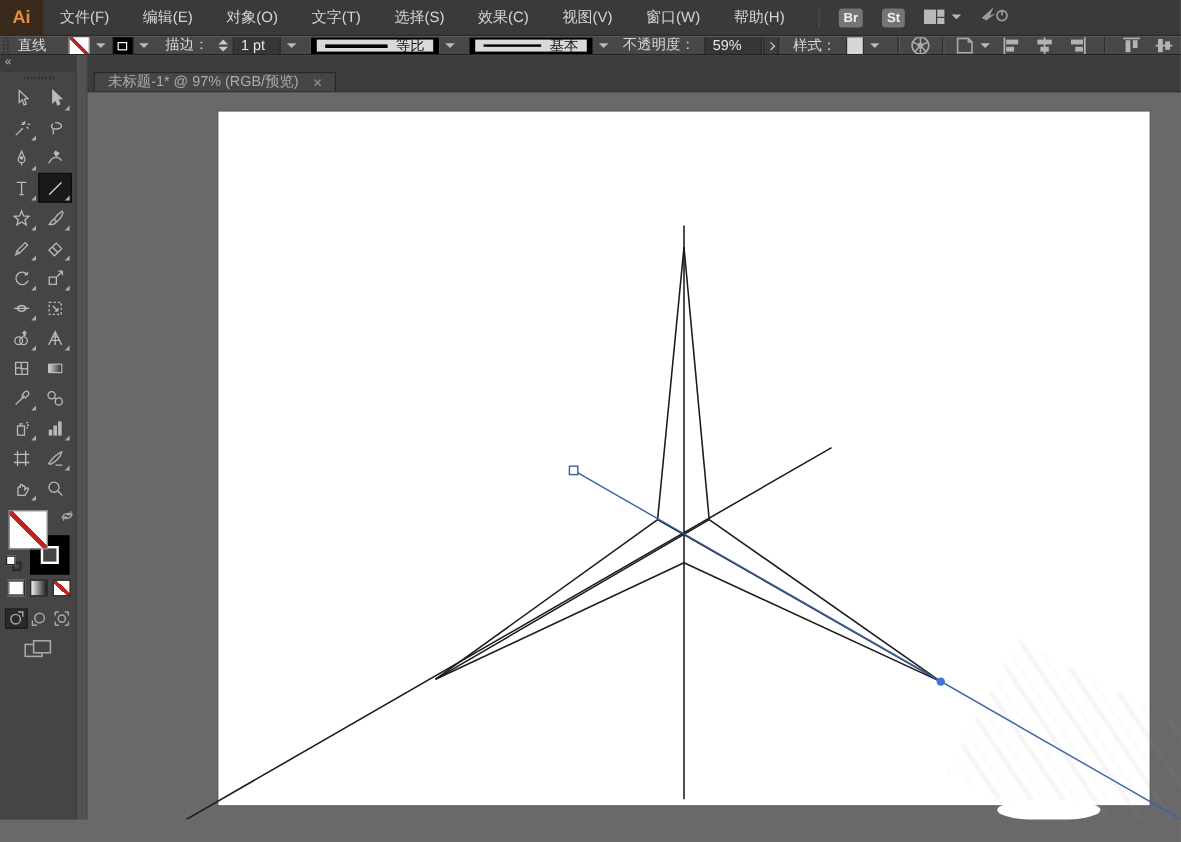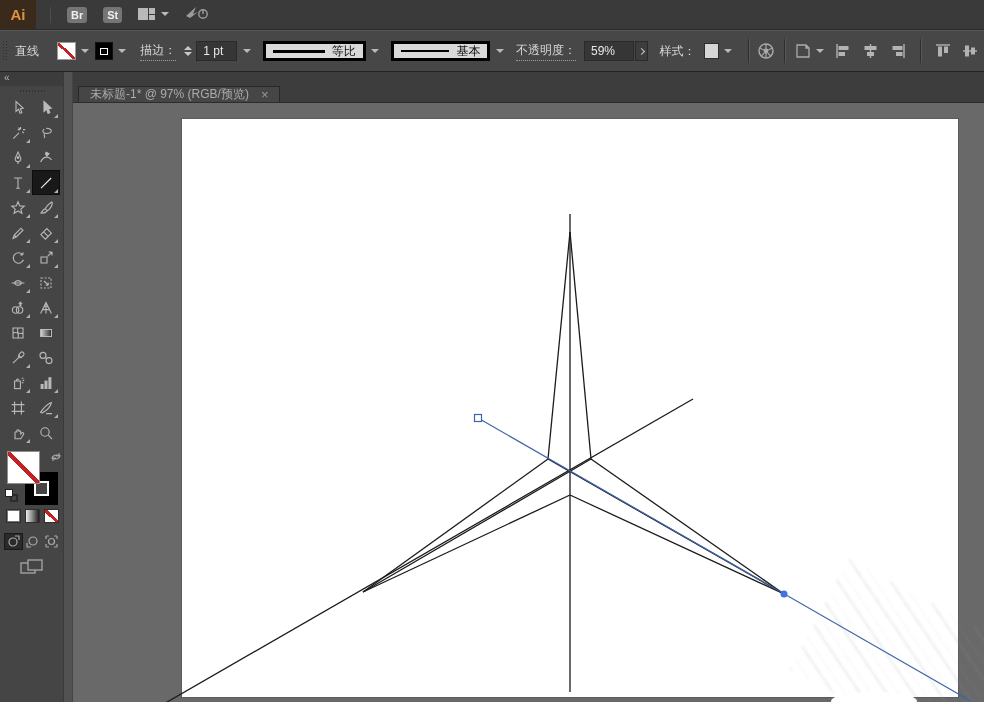--- a/index.html
+++ b/index.html
@@ -22,21 +22,21 @@
   .ws-boxes { width:18px; height:13px; display:grid;
     grid-template-columns:10px 6px; grid-template-rows:6px 5px; gap:1px; }
   .ws-boxes i { background:#b9b9b9; display:block; }
   .ws-boxes i:nth-child(1){ grid-row:1/3; }
   .chev { width:7px; height:7px; position:relative; }
   .chev::after { content:""; position:absolute; left:0; top:1px;
     border-left:4px solid transparent; border-right:4px solid transparent;
     border-top:4px solid #b9b9b9; }
 
   
-  .controlbar { height:42px; background:#474747; border-top:1px solid #575757;
+  .controlbar { height:16px; background:#474747; border-top:1px solid #575757;
     border-bottom:1px solid #232323; display:flex; align-items:center;
     color:#d8d8d8; font-size:12px; padding-left:2px; overflow:hidden; white-space:nowrap; }
   .grip-v { width:7px; height:22px; margin-right:7px;
     background-image:radial-gradient(#2e2e2e 34%, transparent 36%);
     background-size:3px 3px; }
   .cb-label { margin-right:8px; }
   .cb-label.dotted { border-bottom:1px dotted #9a9a9a; padding-bottom:1px; }
   .swatch-none { width:22px; height:18px; background:
     linear-gradient(to top right,#fff 43%,#c32222 43%,#c32222 55%,#fff 55%);
     border:1px solid #9a9a9a; }
@@ -46,21 +46,21 @@
   .dd-chev { width:16px; height:20px; display:flex; align-items:center;
     justify-content:center; margin:0 4px 0 2px; }
   .stepper { display:flex; flex-direction:column; gap:2px; margin-right:4px; }
   .stepper b { width:0; border-left:4px solid transparent; border-right:4px solid transparent; }
   .step-up { border-bottom:4px solid #c9c9c9; }
   .step-dn { border-top:4px solid #c9c9c9; }
   .dark-field { background:#363636; border:1px solid #2a2a2a; color:#e8e8e8;
     font-size:12px; height:20px; display:flex; align-items:center; padding:0 6px; }
   .w46 { width:46px;text-align:right; } .w56 { width:56px; }
   .light-dd { background:#d9d9d9; color:#111; height:20px; display:flex;
-    align-items:center; padding:0 7px; gap:7px; border:3px solid #000000; }
+    align-items:center; padding:0 7px; gap:7px; border:5px solid #000000; }
   .line-prev { height:3px; width:52px; background:#000; }
   .line-prev.thin { height:2px; width:48px; }
   .expand-btn { width:15px; height:20px; background:#3d3d3d; border:1px solid #2a2a2a;
     display:flex; align-items:center; justify-content:center; margin-left:1px; }
   .expand-btn i { width:5px; height:5px; border-top:1.5px solid #c9c9c9;
     border-right:1.5px solid #c9c9c9; transform:rotate(45deg); display:block; }
   .style-swatch { width:18px; height:16px; background:#d6d6d6; border:1px solid #2e2e2e; }
   .cb-sep { width:1px; height:24px; background:#2e2e2e; margin:0 9px;
     box-shadow:1px 0 0 #585858; }
   .icon16 { display:flex; align-items:center; justify-content:center; }
@@ -126,20 +126,31 @@
     background:repeating-linear-gradient(28deg, rgba(150,150,150,.35) 0 2px,
       transparent 2px 10px, rgba(170,170,170,.25) 10px 11px, transparent 11px 22px); }
   .wm-bump { position:absolute; left:758px; top:589px; width:86px; height:18px;
     background:#fff; border-radius:50%; }
 </style>
 </head>
 <body>
 
 <div class="menubar">
   <div class="logo">Ai</div>
+  <div class="menu-list" id="menu-list">
+      <div class="menu-item">文件(F)</div>
+      <div class="menu-item">编辑(E)</div>
+      <div class="menu-item">对象(O)</div>
+      <div class="menu-item">文字(T)</div>
+      <div class="menu-item">选择(S)</div>
+      <div class="menu-item">效果(C)</div>
+      <div class="menu-item">视图(V)</div>
+      <div class="menu-item">窗口(W)</div>
+      <div class="menu-item">帮助(H)</div>
+    </div>
   <div class="menubar-right">
     <div class="mb-sep"></div>
     <div class="sq-btn">Br</div>
     <div class="sq-btn">St</div>
     <div class="ws-icon">
       <span class="ws-boxes">
           <i></i>
           <i></i>
           <i></i>
         </span>

